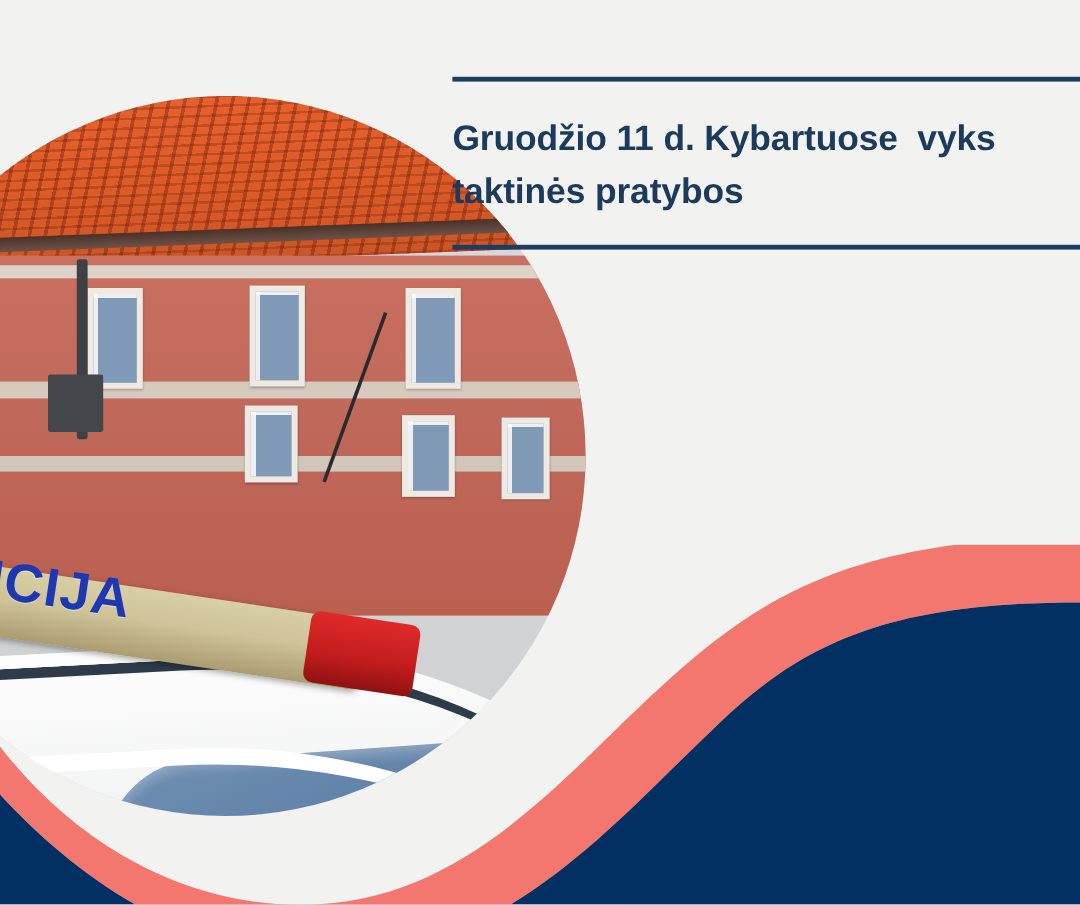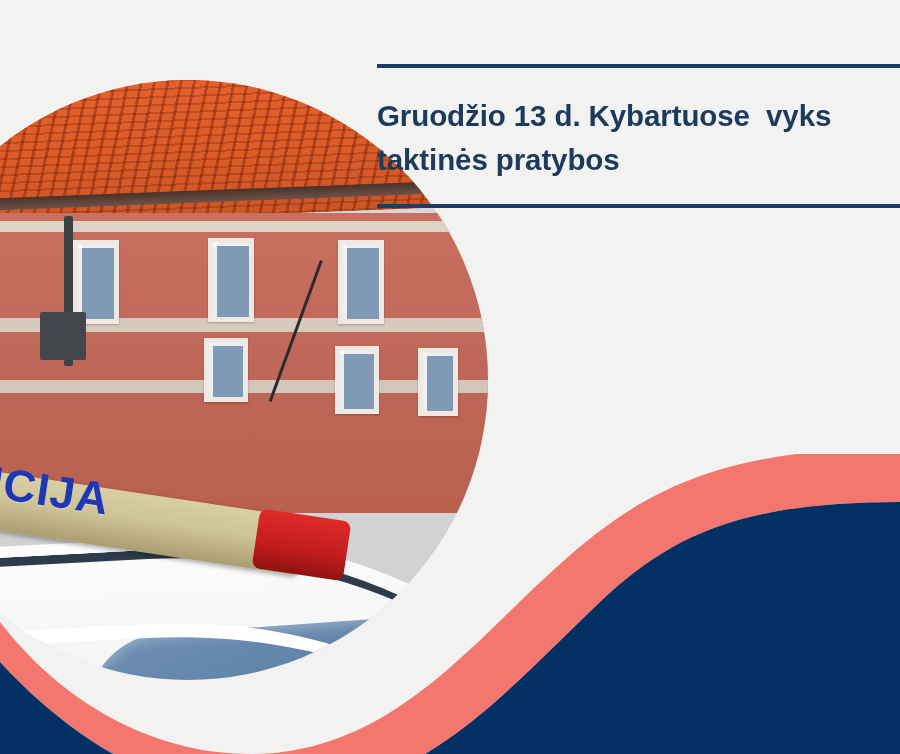--- a/index.html
+++ b/index.html
@@ -265,21 +265,21 @@
 
     </div>
   </div>
 
   <svg class="page-mask" viewBox="0 0 900 754" preserveAspectRatio="none">
     <path d="M 900 0 L 900 754 L 520 754 C 470 690 470 600 492 520 L 500 300 L 900 0 Z" fill="#f2f2f0"></path>
   </svg>
 
   <div class="headline-block">
     <div class="rule rule-top"></div>
-    <h1 class="headline">Gruodžio 13 d. Kybartuose  vyks taktinės pratybos</h1>
+    <h1 class="headline">Gruodžio 11 d. Kybartuose  vyks taktinės pratybos</h1>
     <div class="rule rule-bottom"></div>
   </div>
 
   <svg class="waves" viewBox="0 0 900 300" preserveAspectRatio="none">
 
     <path d="M 0 168
              C 60 246, 150 300, 250 300
              C 390 300, 470 190, 560 110
              C 640 38, 720 -6, 900 -6
              L 900 48

